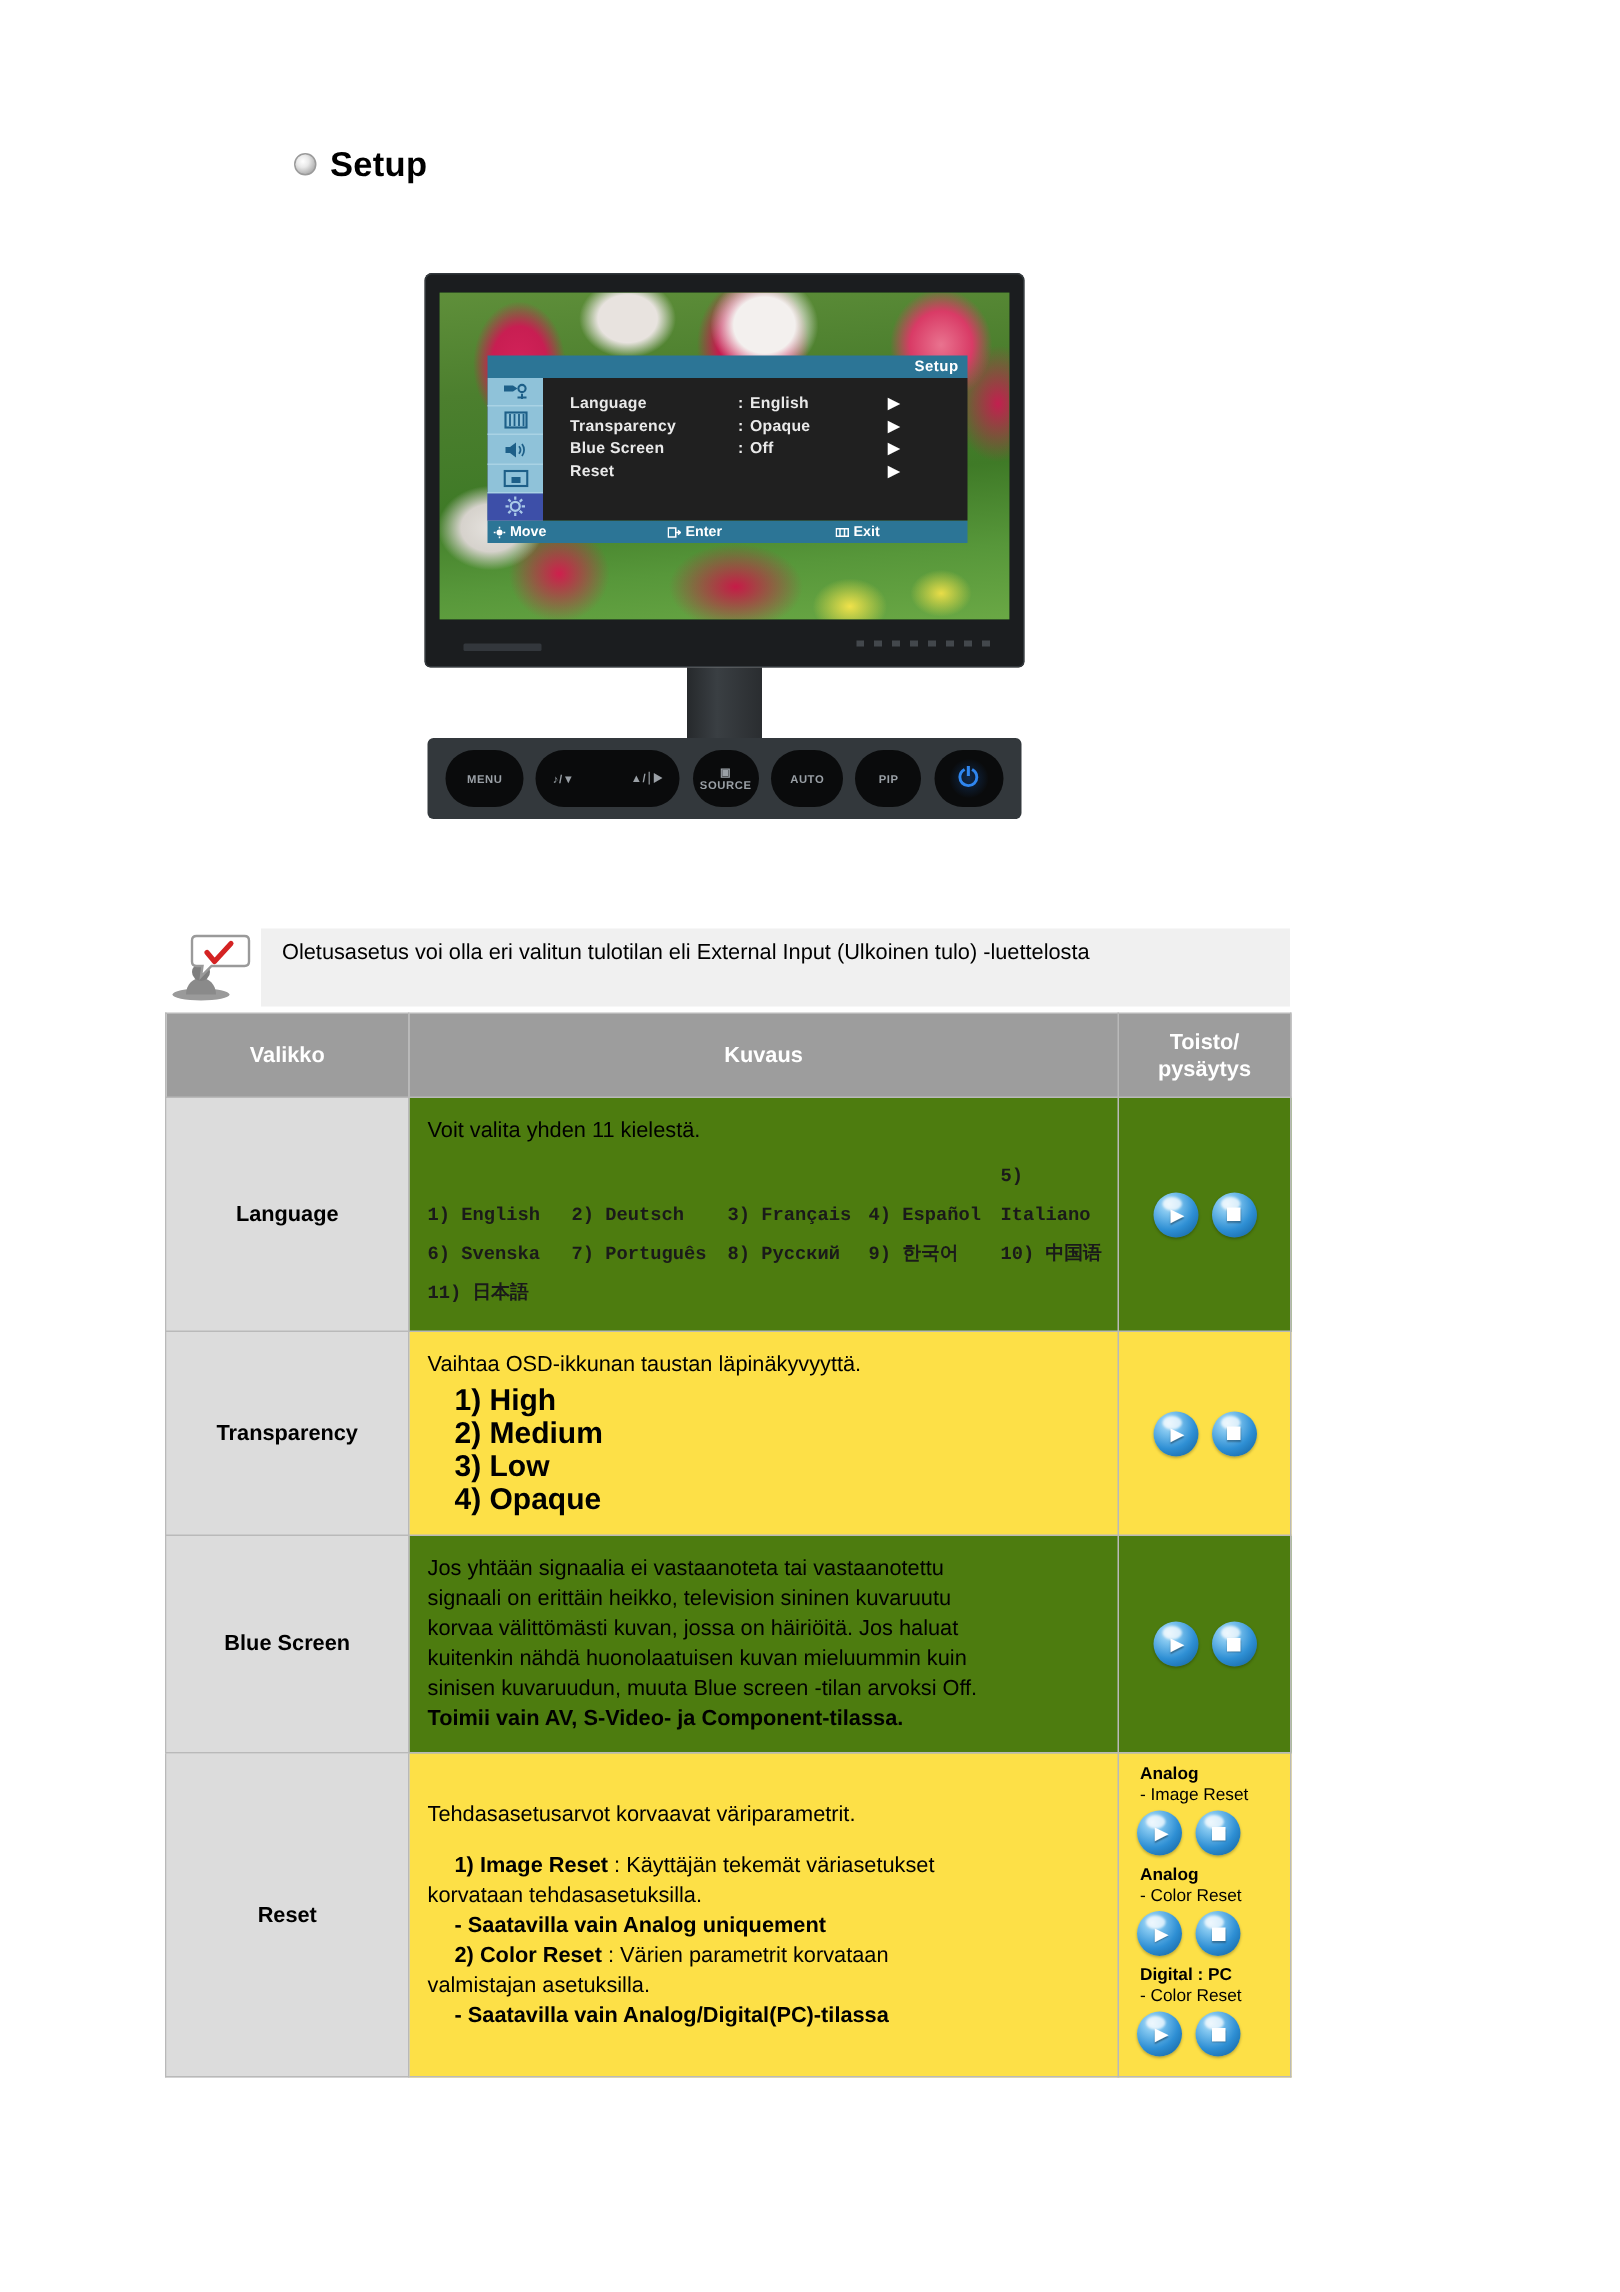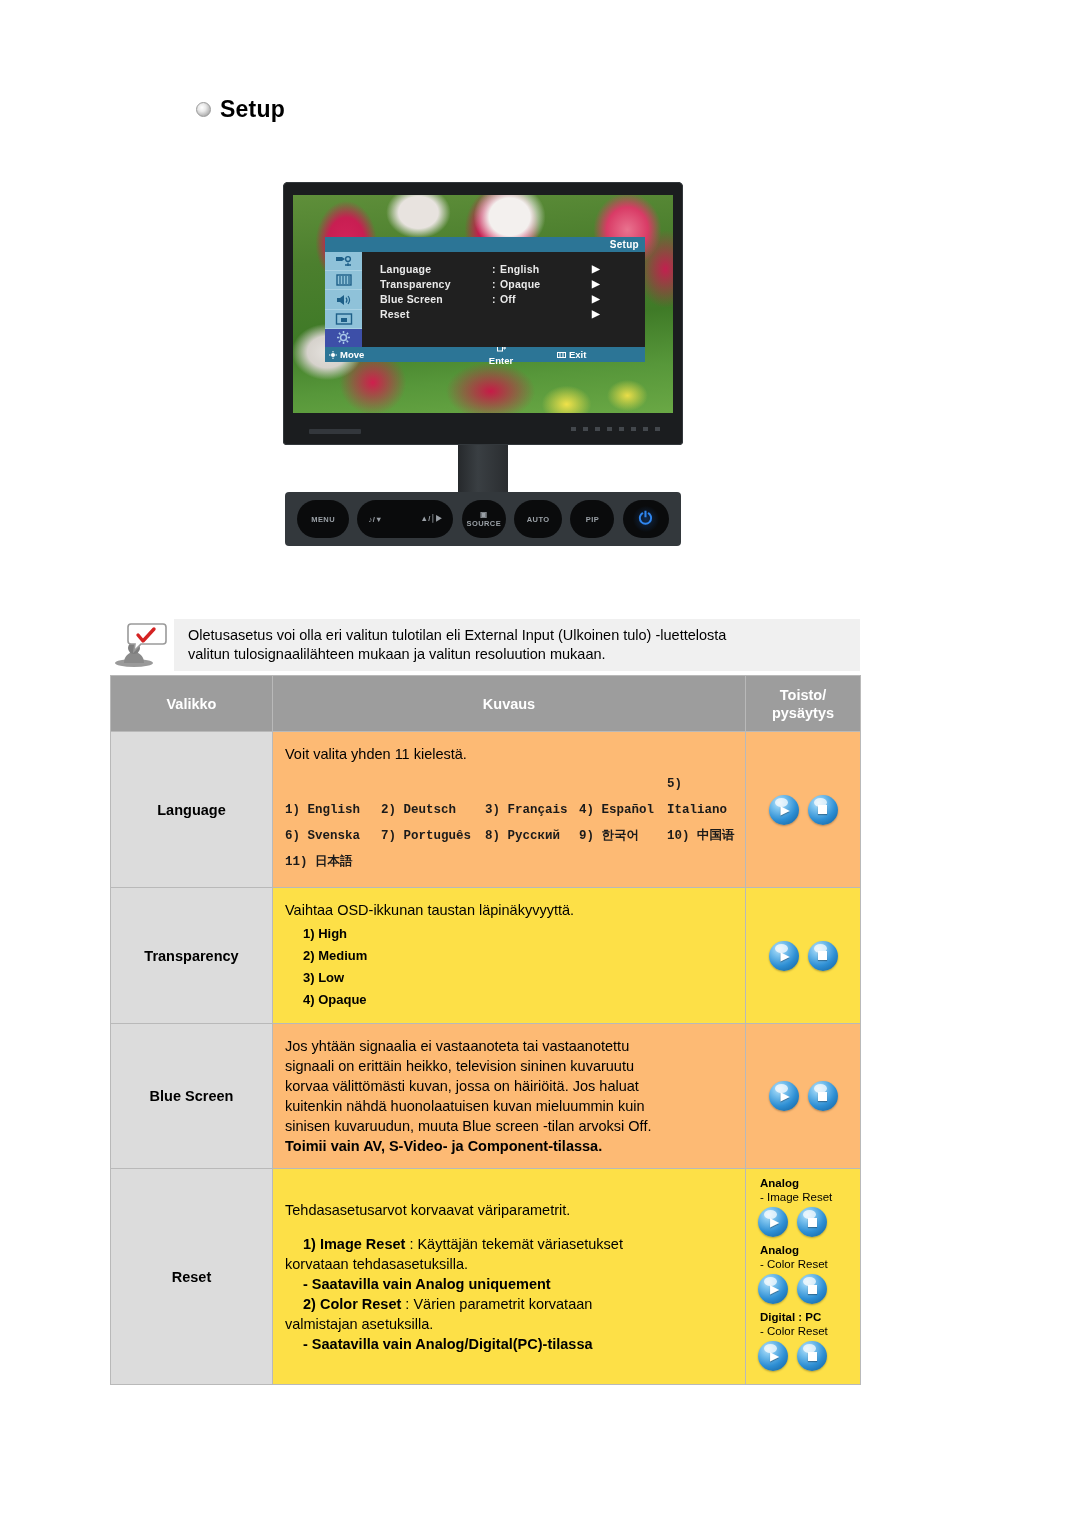--- a/index.html
+++ b/index.html
@@ -78,21 +78,21 @@
   .osd-colon{width:8px;}
   .osd-value{width:78px;}
   .osd-arrow{color:#ffffff;font-size:10px;margin-left:14px;}
   .osd-foot{
     height:15px;background:#2c7596;color:#ffffff;
     font-size:9.5px;font-weight:bold;
     display:flex;align-items:center;
   }
   .osd-foot span.f{display:flex;align-items:center;gap:3px;}
   .f1{margin-left:4px;width:116px;}
-  .f2{width:112px;flex-direction:column;}
+  .f2{width:112px;}
   .f3{}
 
   
   .bezel-dots{
     position:absolute;right:20px;bottom:14px;width:92px;height:4px;
     background:repeating-linear-gradient(90deg,#4a4f54 0 5px,transparent 5px 12px);
     opacity:.85;
   }
   .bezel-logo{
     position:absolute;left:26px;bottom:11px;width:52px;height:5px;
@@ -155,27 +155,27 @@
   .c-play{width:115px;}
   td.menu-cell{
     background:#dcdcdc;text-align:center;
     font-size:14.5px;font-weight:bold;color:#000;
   }
   td.desc-cell{
     padding:12px 0 12px 12px;font-size:14.5px;line-height:20px;color:#000;
   }
   td.play-cell{text-align:center;vertical-align:middle;}
   tr.alt td.desc-cell,tr.alt td.play-cell{background:#fde047;}
-  tr.plain td.desc-cell,tr.plain td.play-cell{background:#fdba74;}
+  tr.plain td.desc-cell,tr.plain td.play-cell{background:#4d7c0f;}
 
   .lang-grid{margin-top:7px;font-size:12.5px;font-weight:bold;line-height:26px;color:#1a1a1a;font-family:Liberation Mono, monospace;}
   .lang-grid span{display:inline-block;}
   .lg1{width:96px;} .lg2{width:104px;} .lg3{width:94px;} .lg4{width:88px;} .lg5{width:70px;}
   .opt-list{margin-top:3px;}
-  .opt-list div{font-weight:bold;font-size:13px;line-height:22px;padding-left:18px;}
+  .opt-list div{font-weight:bold;font-size:20px;line-height:22px;padding-left:18px;}
   .bold{font-weight:bold;}
   .desc-gap{height:14px;}
   .indent{padding-left:18px;}
 
   
   .sphere-pair{display:flex;gap:9px;align-items:center;justify-content:center;}
   .sphere{
     width:30px;height:30px;border-radius:50%;position:relative;
     background:radial-gradient(circle at 34% 26%,#bfe2f7 0%,#7ec4ef 22%,#2e8fd4 58%,#1b6fae 84%,#13517f 100%);
     box-shadow:0 1px 2px rgba(0,0,0,.28);
@@ -336,21 +336,20 @@
       <svg width="58" height="52" viewBox="0 0 58 52">
         <ellipse cx="24" cy="44" rx="19" ry="4" fill="#9a9a9a"></ellipse>
         <path d="M14 44c0-7 5-11 10-11s10 4 10 11z" fill="#8a8a8a"></path>
         <circle cx="24" cy="29" r="6" fill="#7e7e7e"></circle>
         <path d="M21 5h32c2 0 3 1.3 3 3v14c0 1.7-1 3-3 3H31l-7 7 1-7h-4c-2 0-3-1.3-3-3V8c0-1.7 1-3 3-3z" fill="#ffffff" stroke="#9a9a9a" stroke-width="1.6"></path>
         <path d="M28 16l5 6 11-12" fill="none" stroke="#d42323" stroke-width="3.4" stroke-linecap="round" stroke-linejoin="round"></path>
       </svg>
     </div>
     <div class="note-body">
       <div>Oletusasetus voi olla eri valitun tulotilan eli External Input (Ulkoinen tulo) -luettelosta</div>
-      <div>valitun tulosignaalilähteen mukaan ja valitun resoluution mukaan.</div>
     </div>
   </div>
 
   <table class="tbl">
     <colgroup>
         <col class="c-menu">
         <col class="c-desc">
         <col class="c-play">
       </colgroup>
     <thead>

